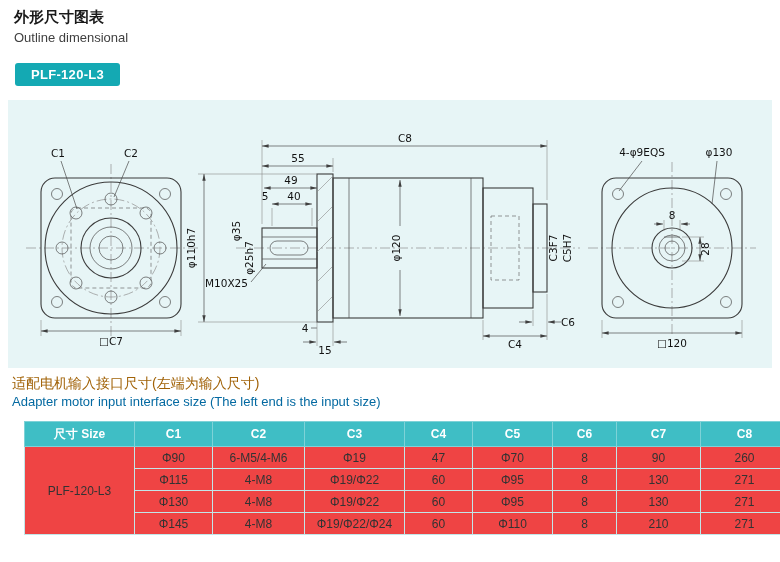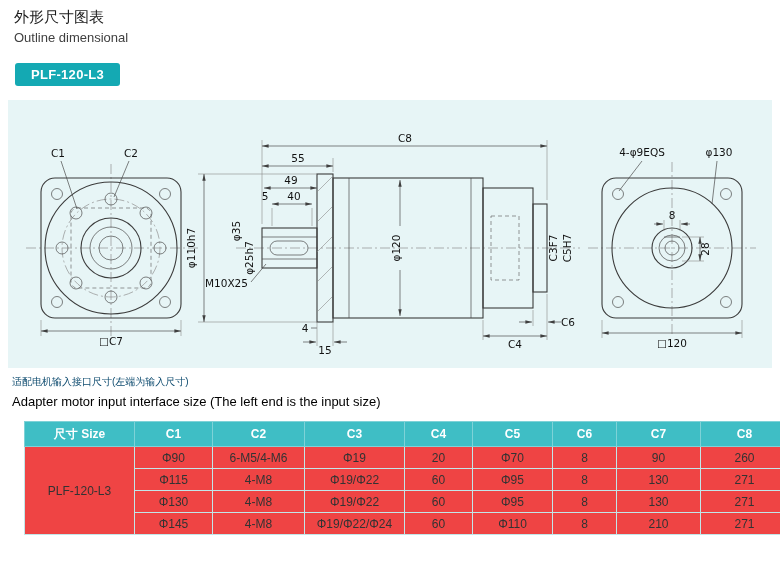--- a/index.html
+++ b/index.html
@@ -2,40 +2,40 @@
 <html><head>
 <meta charset="utf-8">
 <style>
   * { box-sizing: border-box; }
   html,body { margin:0; padding:0; }
   body {
     width:780px; height:562px; position:relative; overflow:hidden;
     background:#ffffff;
     font-family:"Liberation Sans","DejaVu Sans",sans-serif;
   }
-  .title-zh { position:absolute; left:14px; top:8px; font-size:15px; font-weight:normal; color:#1a1a1a; }
+  .title-zh { position:absolute; left:14px; top:8px; font-size:15px; font-weight:bold; color:#1a1a1a; }
   .title-en { position:absolute; left:14px; top:30px; font-size:13px; color:#404040; }
   .badge {
     position:absolute; left:15px; top:63px;
     background:#14a9b3; color:#fff; font-weight:bold; font-size:13px;
     padding:4px 16px; border-radius:3px; letter-spacing:.3px;
   }
   .panel { position:absolute; left:8px; top:100px; width:764px; height:268px; background:#e7f5f6; }
 
   
   .ol   { fill:none; stroke:#3b3b3b; stroke-width:1.1; }
   .thin { fill:none; stroke:#4a4a4a; stroke-width:0.7; }
   .cl   { fill:none; stroke:#8f8f8f; stroke-width:0.7; stroke-dasharray:10 3 2 3; }
   .hid  { fill:none; stroke:#6a6a6a; stroke-width:0.7; stroke-dasharray:4 3; }
   .dim  { fill:none; stroke:#4f4f4f; stroke-width:0.7; }
   .ext  { fill:none; stroke:#8a8a8a; stroke-width:0.6; }
   svg text { font-size:10.5px; fill:#111; font-family:"DejaVu Sans",sans-serif; }
 
-  .note-zh { position:absolute; left:12px; top:375px; font-size:10px; color:#0c4a6e; }
-  .note-en { position:absolute; left:12px; top:394px; font-size:13px; color:#000000; }
+  .note-zh { position:absolute; left:12px; top:375px; font-size:14px; color:#a16207; }
+  .note-en { position:absolute; left:12px; top:394px; font-size:13px; color:#0369a1; }
 
   .dim-table {
     position:absolute; left:8px; top:421px; width:764px;
     border-collapse:collapse; table-layout:fixed;
     font-size:12px; color:#333; text-align:center;margin-left:16px;
   }
   .dim-table th {
     background:#3fbec5; color:#fff; font-weight:bold;
     height:25px; border:1px solid #7ed2d7; font-size:12px;
   }
@@ -235,21 +235,21 @@
       <th>C7</th>
       <th>C8</th>
     </tr>
   </thead>
   <tbody>
     <tr>
       <td rowspan="4">PLF-120-L3</td>
       <td>Φ90</td>
       <td>6-M5/4-M6</td>
       <td>Φ19</td>
-      <td>20</td>
+      <td>47</td>
       <td>Φ70</td>
       <td>8</td>
       <td>90</td>
       <td>260</td>
     </tr>
     <tr>
       <td>Φ115</td>
       <td>4-M8</td>
       <td>Φ19/Φ22</td>
       <td>60</td>

